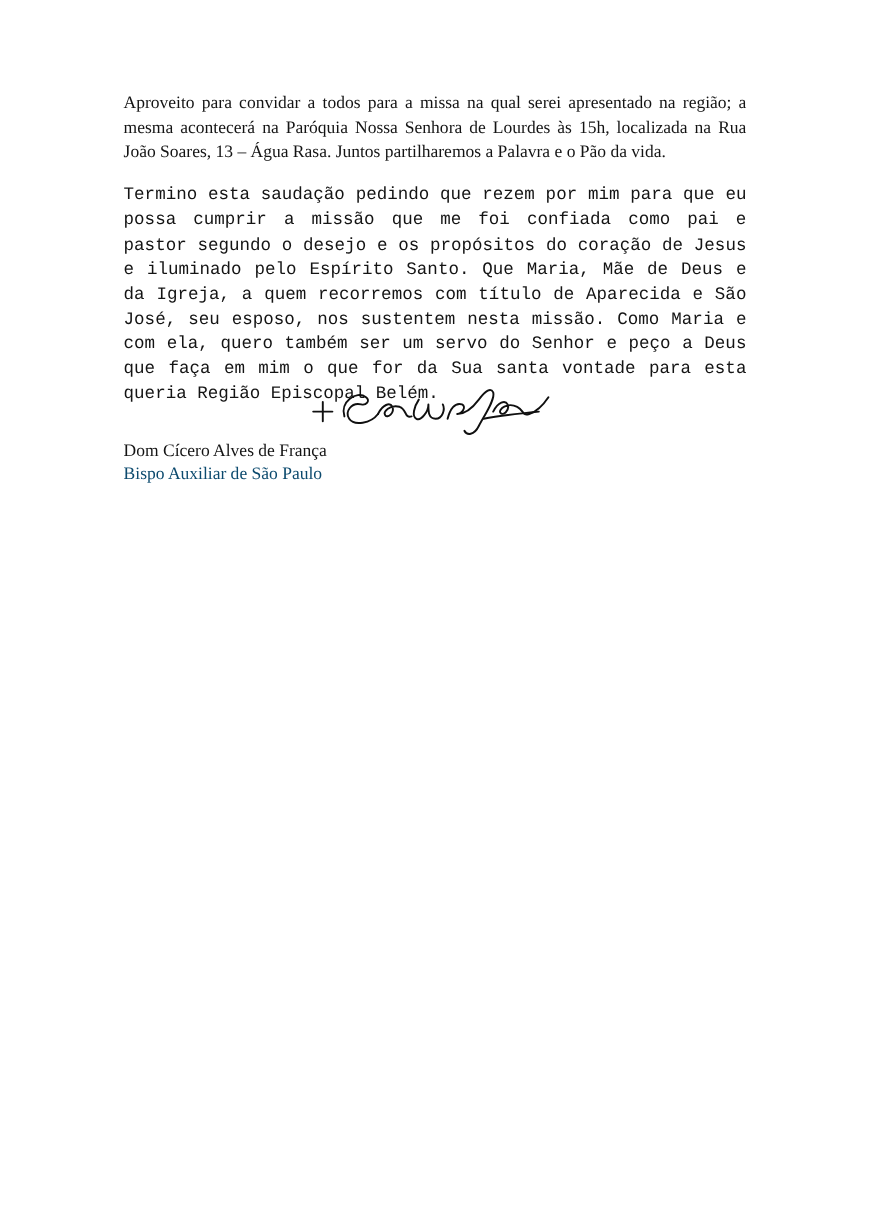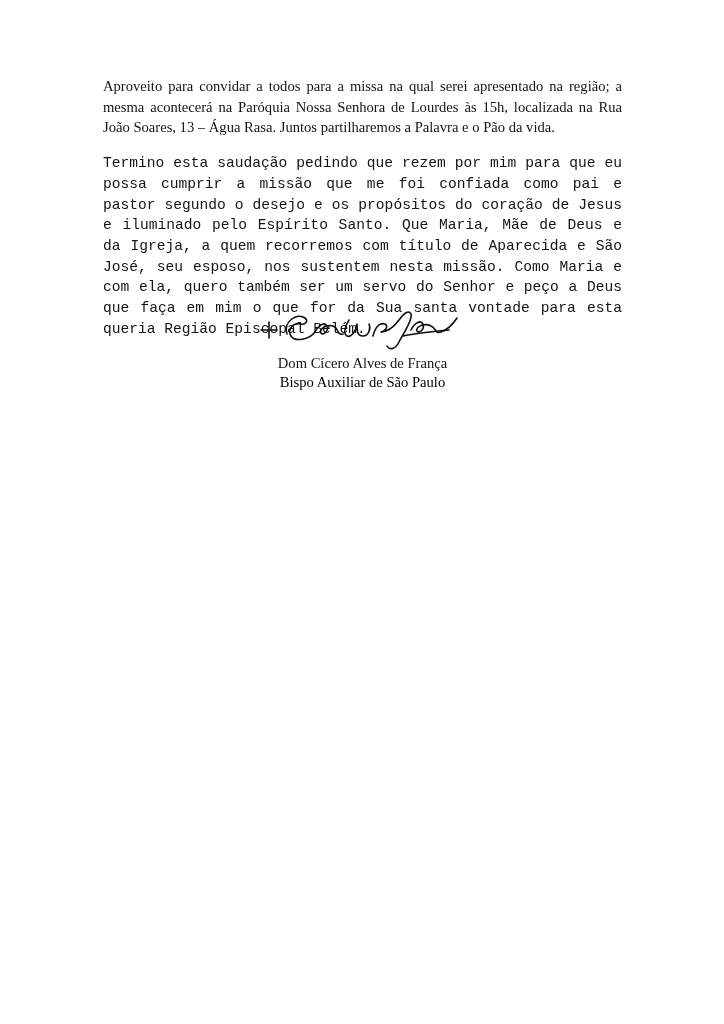--- a/index.html
+++ b/index.html
@@ -38,23 +38,22 @@
     text-justify: inter-word;
     color: #141414;
   }
   p.para + p.para {
     margin-top: 15px;
     font-family: Liberation Mono, monospace;
   }
   .signature-block {
     position: absolute;
     left: 103px;
-    top: 300px;
+    top: 313px;
     width: 519px;
-    text-align: center;
   }
   .signature-mark {
     height: 54px;
     display: block;
     margin: 0 auto;
     position: relative;
     width: 260px;
   }
   .signature-mark svg {
     display: block;
@@ -62,21 +61,21 @@
   }
   .sig-name {
     font-size: 14.6px;
     line-height: 1.3;
     color: #141414;
     margin: 0;
   }
   .sig-title {
     font-size: 14.6px;
     line-height: 1.3;
-    color: #000000;
+    color: #0c4a6e;
     margin: 0;
   }
 </style>
 </head>
 <body>
 
 <div class="page">
 
   <div class="content">
     <p class="para">Aproveito para convidar a todos para a missa na qual serei apresentado na região; a mesma acontecerá na Paróquia Nossa Senhora de Lourdes às 15h, localizada na Rua João Soares, 13 – Água Rasa. Juntos partilharemos a Palavra e o Pão da vida.</p>

